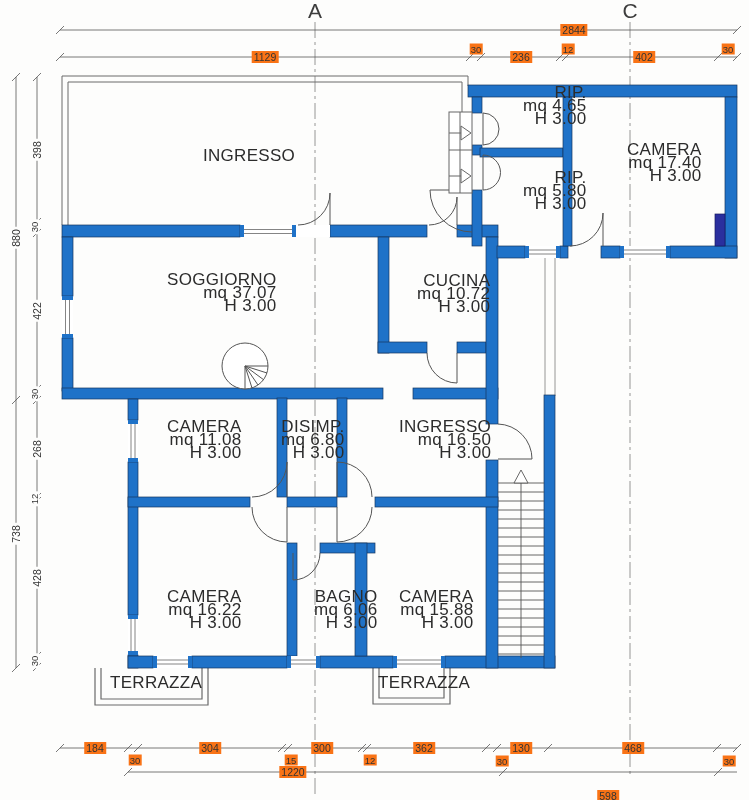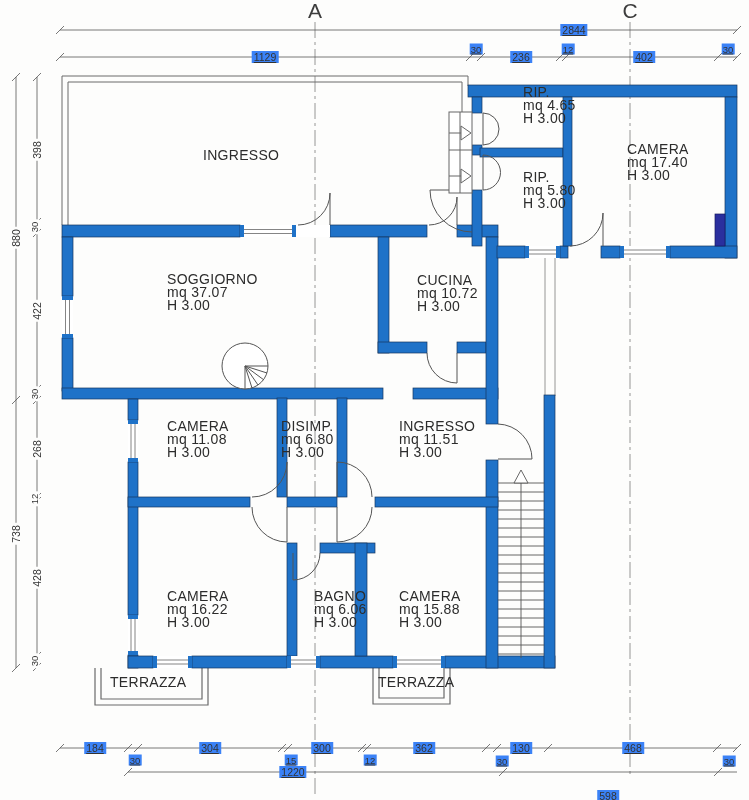--- a/index.html
+++ b/index.html
@@ -1,25 +1,25 @@
 <!DOCTYPE html>
 <html><head>
 <meta charset="utf-8">
 <style>
   html,body{margin:0;padding:0;background:#fff;}
   .canvas{position:relative;width:749px;height:800px;background:#fdfdfc;
           font-family:"Liberation Sans",sans-serif;overflow:hidden;}
   .canvas svg{position:absolute;left:0;top:0;}
-  .room{position:absolute;color:#2c2c2c;font-size:14px;line-height:13px;
-        letter-spacing:.3px;white-space:nowrap;}
+  .room{position:absolute;color:#2c2c2c;font-size:17px;line-height:13px;
+        letter-spacing:.3px;white-space:nowrap;text-align:right;}
   .room span{display:block;}
   .sec-letter{position:absolute;transform:translate(-50%,-50%);font-size:21px;
         color:#3d3d3d;}
   .dim{position:absolute;transform:translate(-50%,-50%);font-size:10.5px;color:#333;
-        background:#3b82f6;padding:0 2px;white-space:nowrap;text-decoration:underline;}
+        background:#f97316;padding:0 2px;white-space:nowrap;}
   .dim-sm{font-size:9.5px;padding:0 1px;}
   .dim-v{position:absolute;transform:translate(-50%,-50%) rotate(-90deg);font-size:10.5px;
         color:#333;background:#fdfdfc;padding:0 2px;white-space:nowrap;}
   .dim-v.dim-sm{font-size:9.5px;}
 </style>
 </head>
 <body>
 
 <div class="canvas">
 
@@ -239,21 +239,21 @@
   <span>mq 11.08</span>
   <span>H 3.00</span>
 </div>
 <div class="room" style="left:281px;top:420px">
   <span>DISIMP.</span>
   <span>mq 6.80</span>
   <span>H 3.00</span>
 </div>
 <div class="room" style="left:399px;top:420px">
   <span>INGRESSO</span>
-  <span>mq 11.51</span>
+  <span>mq 16.50</span>
   <span>H 3.00</span>
 </div>
 <div class="room" style="left:167px;top:590px">
   <span>CAMERA</span>
   <span>mq 16.22</span>
   <span>H 3.00</span>
 </div>
 <div class="room" style="left:314px;top:590px">
   <span>BAGNO</span>
   <span>mq 6.06</span>

